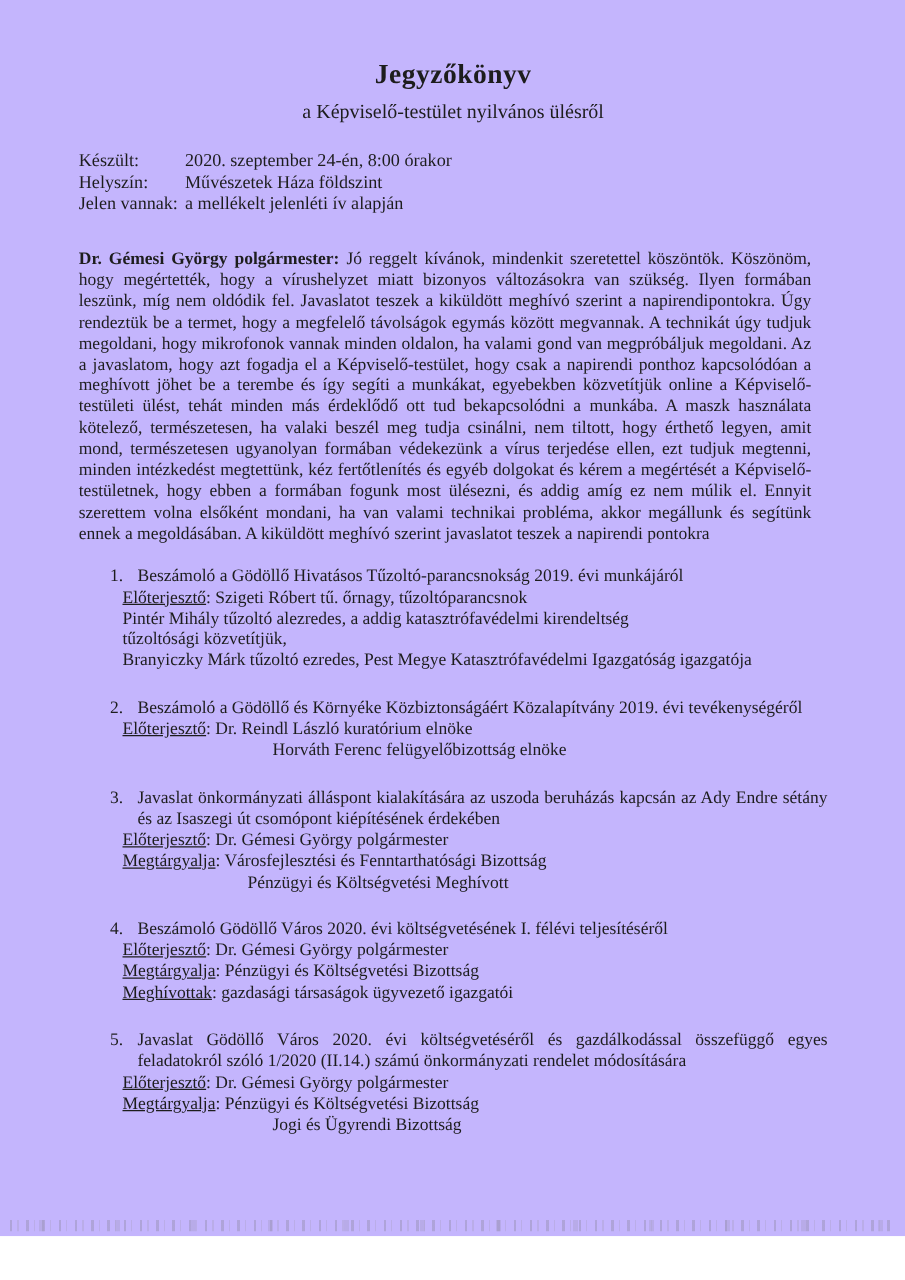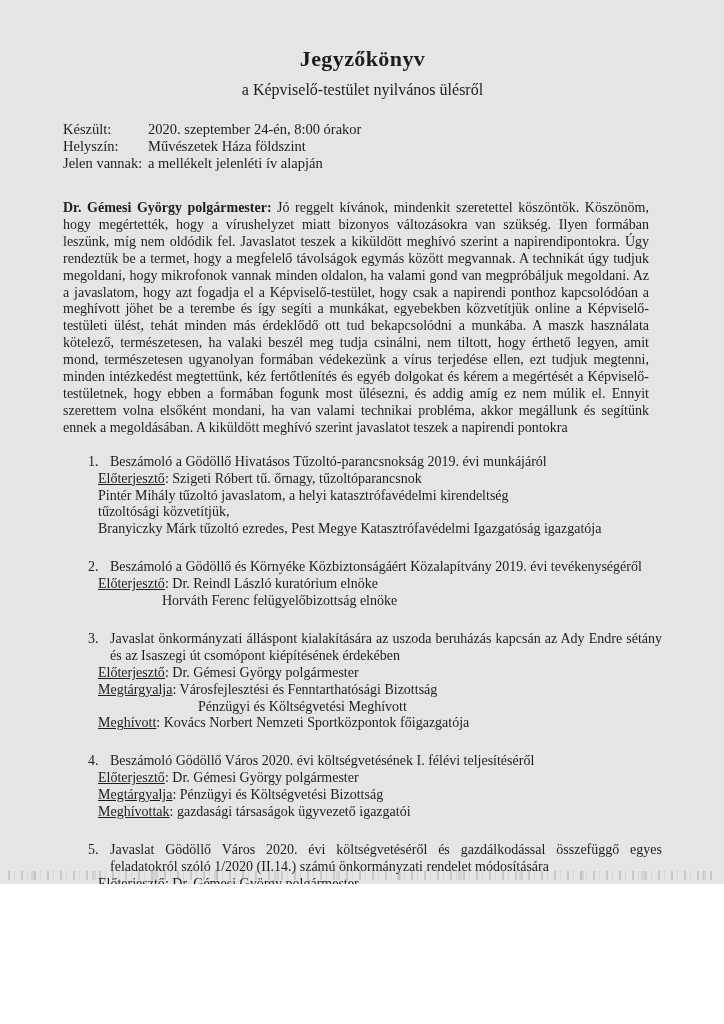--- a/index.html
+++ b/index.html
@@ -3,23 +3,23 @@
 <meta charset="utf-8">
 <style>
   html, body {
     margin: 0;
     padding: 0;
     background: #ffffff;
   }
   .page {
     position: relative;
     width: 724px;
-    height: 884px;
+    height: 989px;
     box-sizing: border-box;
-    background: #e5e5e5;
+    background: #c4b5fd;
     font-family: "Liberation Serif", "DejaVu Serif", serif;
     color: #1d1d1d;
     padding: 46px 62px 0 63px;
     overflow: hidden;
     filter: blur(0.3px);
   }
   .doc-title {
     font-size: 22px;
     font-weight: bold;
     text-align: center;
@@ -62,21 +62,21 @@
     margin-bottom: 21px;
   }
   .agenda-num {
     position: absolute;
     left: 25px;
     top: 0;
   }
   .agenda-title { text-align: justify; }
   .agenda-detail { margin-left: -12px; }
   .agenda-detail.ind-1 { margin-left: 88px; }
-  .agenda-detail.ind-2 { margin-left: 52px; }
+  .agenda-detail.ind-2 { margin-left: 108px; }
   .lbl { text-decoration: underline; }
   
   .scan-artifact {
     position: absolute;
     left: 8px;
     right: 8px;
     bottom: 4px;
     height: 9px;
     opacity: 0.45;
     background:
@@ -111,37 +111,36 @@
     </div>
   </div>
 
   <p class="speech"><span class="speaker">Dr. Gémesi György polgármester:</span> <span>Jó reggelt kívánok, mindenkit szeretettel köszöntök. Köszönöm, hogy megértették, hogy a vírushelyzet miatt bizonyos változásokra van szükség. Ilyen formában leszünk, míg nem oldódik fel. Javaslatot teszek a kiküldött meghívó szerint a napirendipontokra. Úgy rendeztük be a termet, hogy a megfelelő távolságok egymás között megvannak. A technikát úgy tudjuk megoldani, hogy mikrofonok vannak minden oldalon, ha valami gond van megpróbáljuk megoldani. Az a javaslatom, hogy azt fogadja el a Képviselő-testület, hogy csak a napirendi ponthoz kapcsolódóan a meghívott jöhet be a terembe és így segíti a munkákat, egyebekben közvetítjük online a Képviselő-testületi ülést, tehát minden más érdeklődő ott tud bekapcsolódni a munkába. A maszk használata kötelező, természetesen, ha valaki beszél meg tudja csinálni, nem tiltott, hogy érthető legyen, amit mond, természetesen ugyanolyan formában védekezünk a vírus terjedése ellen, ezt tudjuk megtenni, minden intézkedést megtettünk, kéz fertőtlenítés és egyéb dolgokat és kérem a megértését a Képviselő-testületnek, hogy ebben a formában fogunk most ülésezni, és addig amíg ez nem múlik el. Ennyit szerettem volna elsőként mondani, ha van valami technikai probléma, akkor megállunk és segítünk ennek a megoldásában. A kiküldött meghívó szerint javaslatot teszek a napirendi pontokra</span></p>
 
   <ol class="agenda" id="agenda">
       <li class="agenda-item">
         <span class="agenda-num">1.</span>
         <div class="agenda-title">Beszámoló a Gödöllő Hivatásos Tűzoltó-parancsnokság 2019. évi munkájáról</div>
         <div class="agenda-detail"><span class="lbl">Előterjesztő</span>: Szigeti Róbert tű. őrnagy, tűzoltóparancsnok</div>
-        <div class="agenda-detail">Pintér Mihály tűzoltó javaslatom, a helyi katasztrófavédelmi kirendeltség</div>
+        <div class="agenda-detail">Pintér Mihály tűzoltó alezredes, a addig katasztrófavédelmi kirendeltség</div>
         <div class="agenda-detail">tűzoltósági közvetítjük,</div>
         <div class="agenda-detail">Branyiczky Márk tűzoltó ezredes, Pest Megye Katasztrófavédelmi Igazgatóság igazgatója</div>
       </li>
       <li class="agenda-item">
         <span class="agenda-num">2.</span>
         <div class="agenda-title">Beszámoló a Gödöllő és Környéke Közbiztonságáért Közalapítvány 2019. évi tevékenységéről</div>
         <div class="agenda-detail"><span class="lbl">Előterjesztő</span>: Dr. Reindl László kuratórium elnöke</div>
         <div class="agenda-detail ind-2">Horváth Ferenc felügyelőbizottság elnöke</div>
       </li>
       <li class="agenda-item">
         <span class="agenda-num">3.</span>
         <div class="agenda-title">Javaslat önkormányzati álláspont kialakítására az uszoda beruházás kapcsán az Ady Endre sétány és az Isaszegi út csomópont kiépítésének érdekében</div>
         <div class="agenda-detail"><span class="lbl">Előterjesztő</span>: Dr. Gémesi György polgármester</div>
         <div class="agenda-detail"><span class="lbl">Megtárgyalja</span>: Városfejlesztési és Fenntarthatósági Bizottság</div>
         <div class="agenda-detail ind-1">Pénzügyi és Költségvetési Meghívott</div>
-        <div class="agenda-detail"><span class="lbl">Meghívott</span>: Kovács Norbert Nemzeti Sportközpontok főigazgatója</div>
       </li>
       <li class="agenda-item">
         <span class="agenda-num">4.</span>
         <div class="agenda-title">Beszámoló Gödöllő Város 2020. évi költségvetésének I. félévi teljesítéséről</div>
         <div class="agenda-detail"><span class="lbl">Előterjesztő</span>: Dr. Gémesi György polgármester</div>
         <div class="agenda-detail"><span class="lbl">Megtárgyalja</span>: Pénzügyi és Költségvetési Bizottság</div>
         <div class="agenda-detail"><span class="lbl">Meghívottak</span>: gazdasági társaságok ügyvezető igazgatói</div>
       </li>
       <li class="agenda-item">
         <span class="agenda-num">5.</span>

